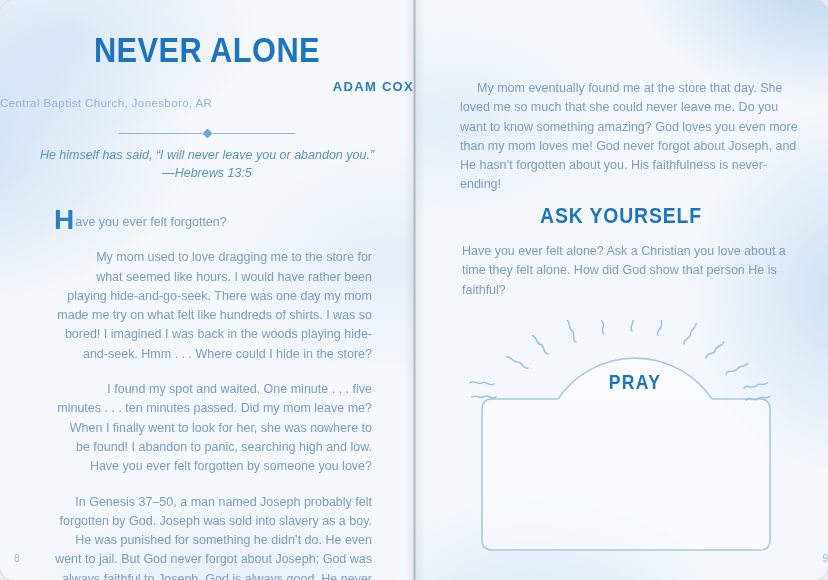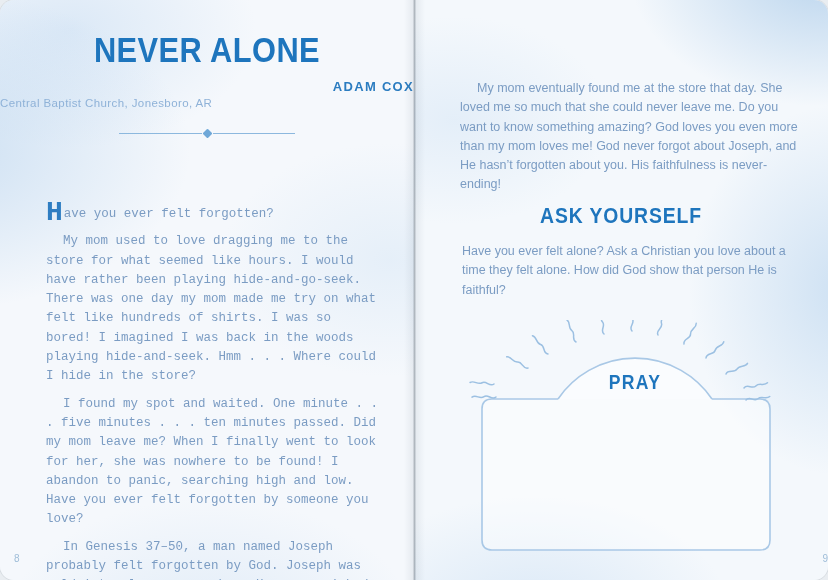--- a/index.html
+++ b/index.html
@@ -56,22 +56,22 @@
     margin:0 2px;border-radius:1px;
   }
   .verse{
     position:absolute;top:146px;left:20px;width:374px;text-align:center;
     font-style:italic;font-size:12.5px;line-height:18px;color:#5a92c8;
   }
   .body-copy{
     position:absolute;left:38px;top:197px;width:350px;
     font-size:12.5px;line-height:19.3px;color:#7b9cc3;
   }
-  .body-copy p{margin:8px;font-family:Liberation Mono, monospace;}
-  .body-copy p.ind{text-indent:17px;}
+  .body-copy p{margin:16px;}
+  .body-copy p.ind{text-indent:17px;text-align:right;}
   .dropcap{
     font-size:28px;font-weight:bold;color:#2e7dc2;line-height:12px;
     vertical-align:-3px;margin-right:1px;
   }
   .pagenum{position:absolute;font-size:10px;color:#9fbdd8;}
   .pagenum.pn-left{left:14px;bottom:16px;}
   .pagenum.pn-right{right:16px;bottom:16px;}
   
   .rp-paragraph{
     position:absolute;left:46px;top:79px;width:346px;margin:0;
@@ -107,20 +107,24 @@
     <h1 class="title">NEVER ALONE</h1>
     <div class="author">ADAM COX</div>
     <div class="church">Central Baptist Church, Jonesboro, AR</div>
 
     <div class="divider">
       <span class="rule"></span>
       <span class="diamond"></span>
       <span class="rule"></span>
     </div>
 
+    <div class="verse">
+      <div>He himself has said, “I will never leave you or abandon you.”</div>
+      <div>—Hebrews 13:5</div>
+    </div>
 
     <div class="body-copy">
       <p><span class="dropcap">H</span><span>ave you ever felt forgotten?</span></p>
       <p class="ind">My mom used to love dragging me to the store for what seemed like hours. I would have rather been playing hide-and-go-seek. There was one day my mom made me try on what felt like hundreds of shirts. I was so bored! I imagined I was back in the woods playing hide-and-seek. Hmm . . . Where could I hide in the store?</p>
       <p class="ind">I found my spot and waited. One minute . . . five minutes . . . ten minutes passed. Did my mom leave me? When I finally went to look for her, she was nowhere to be found! I abandon to panic, searching high and low. Have you ever felt forgotten by someone you love?</p>
       <p class="ind">In Genesis 37–50, a man named Joseph probably felt forgotten by God. Joseph was sold into slavery as a boy. He was punished for something he didn’t do. He even went to jail. But God never forgot about Joseph; God was always faithful to Joseph. God is always good, He never changes, and He can be trusted in every situation. Even though Joseph may have felt forgotten and alone, God was with him. Hebrews 13:5 says, “I will never leave you nor forsake you.”</p>
     </div>
 
     <div class="pagenum pn-left">8</div>
   </div>

